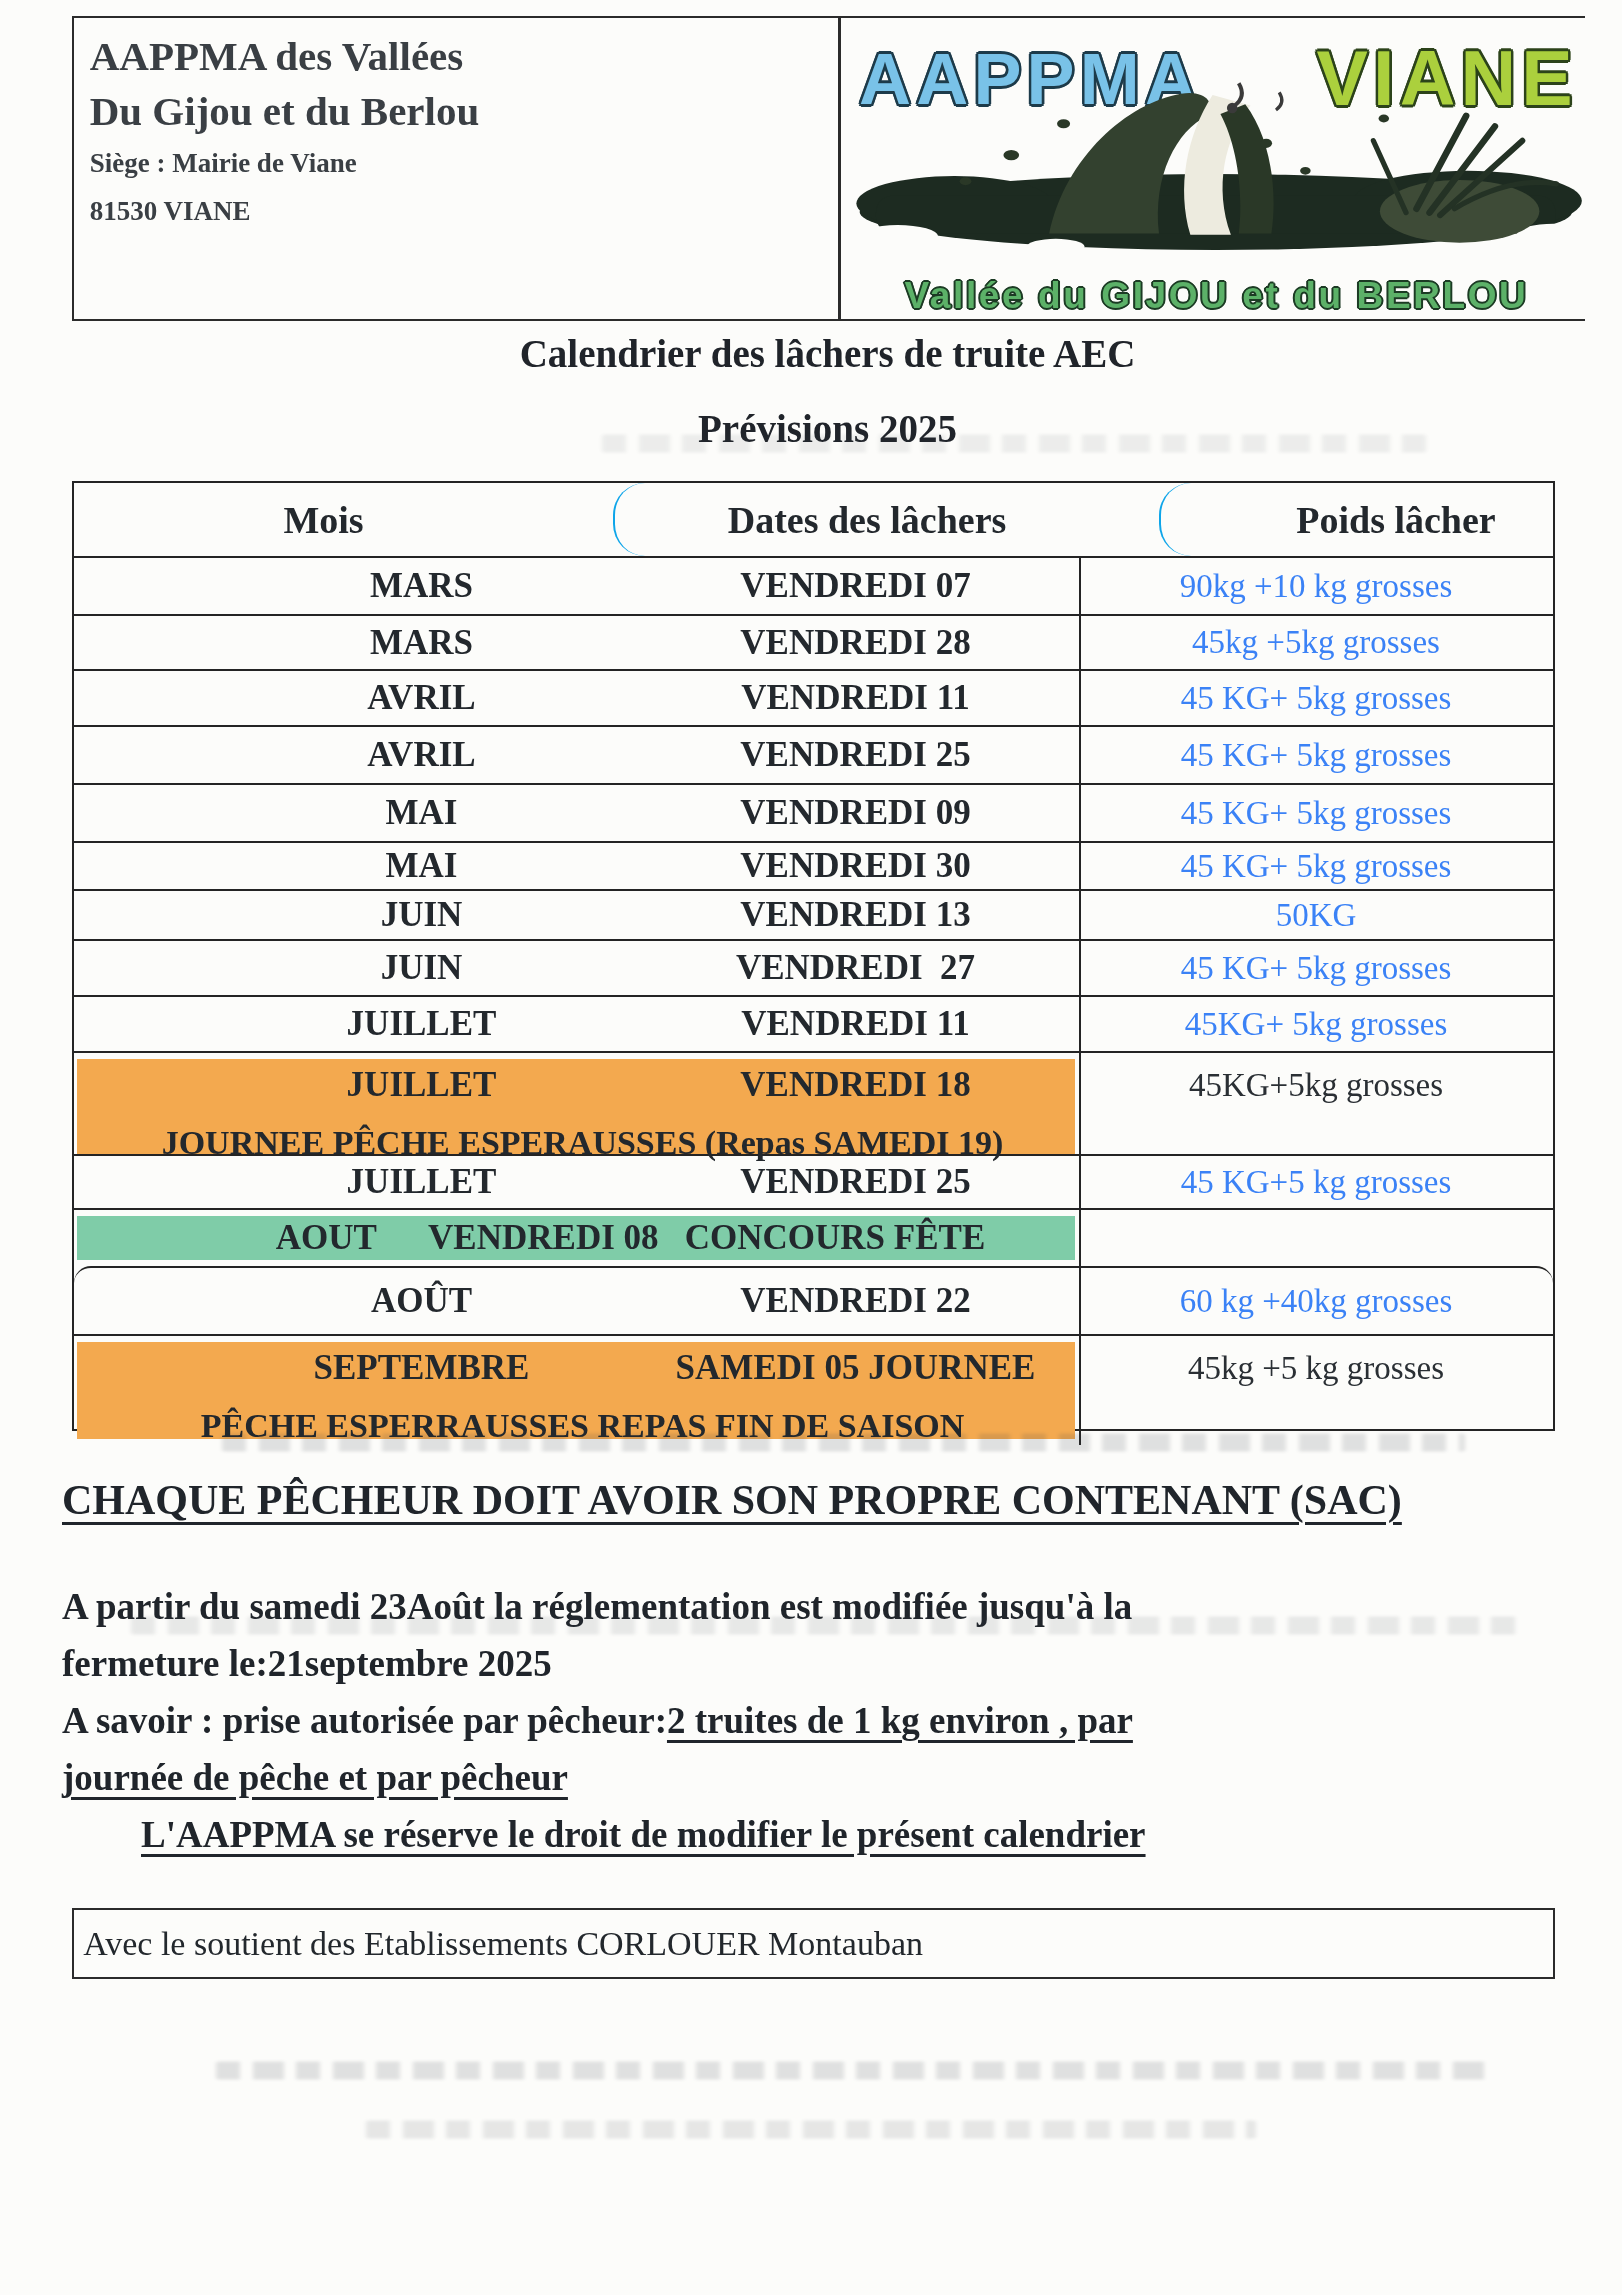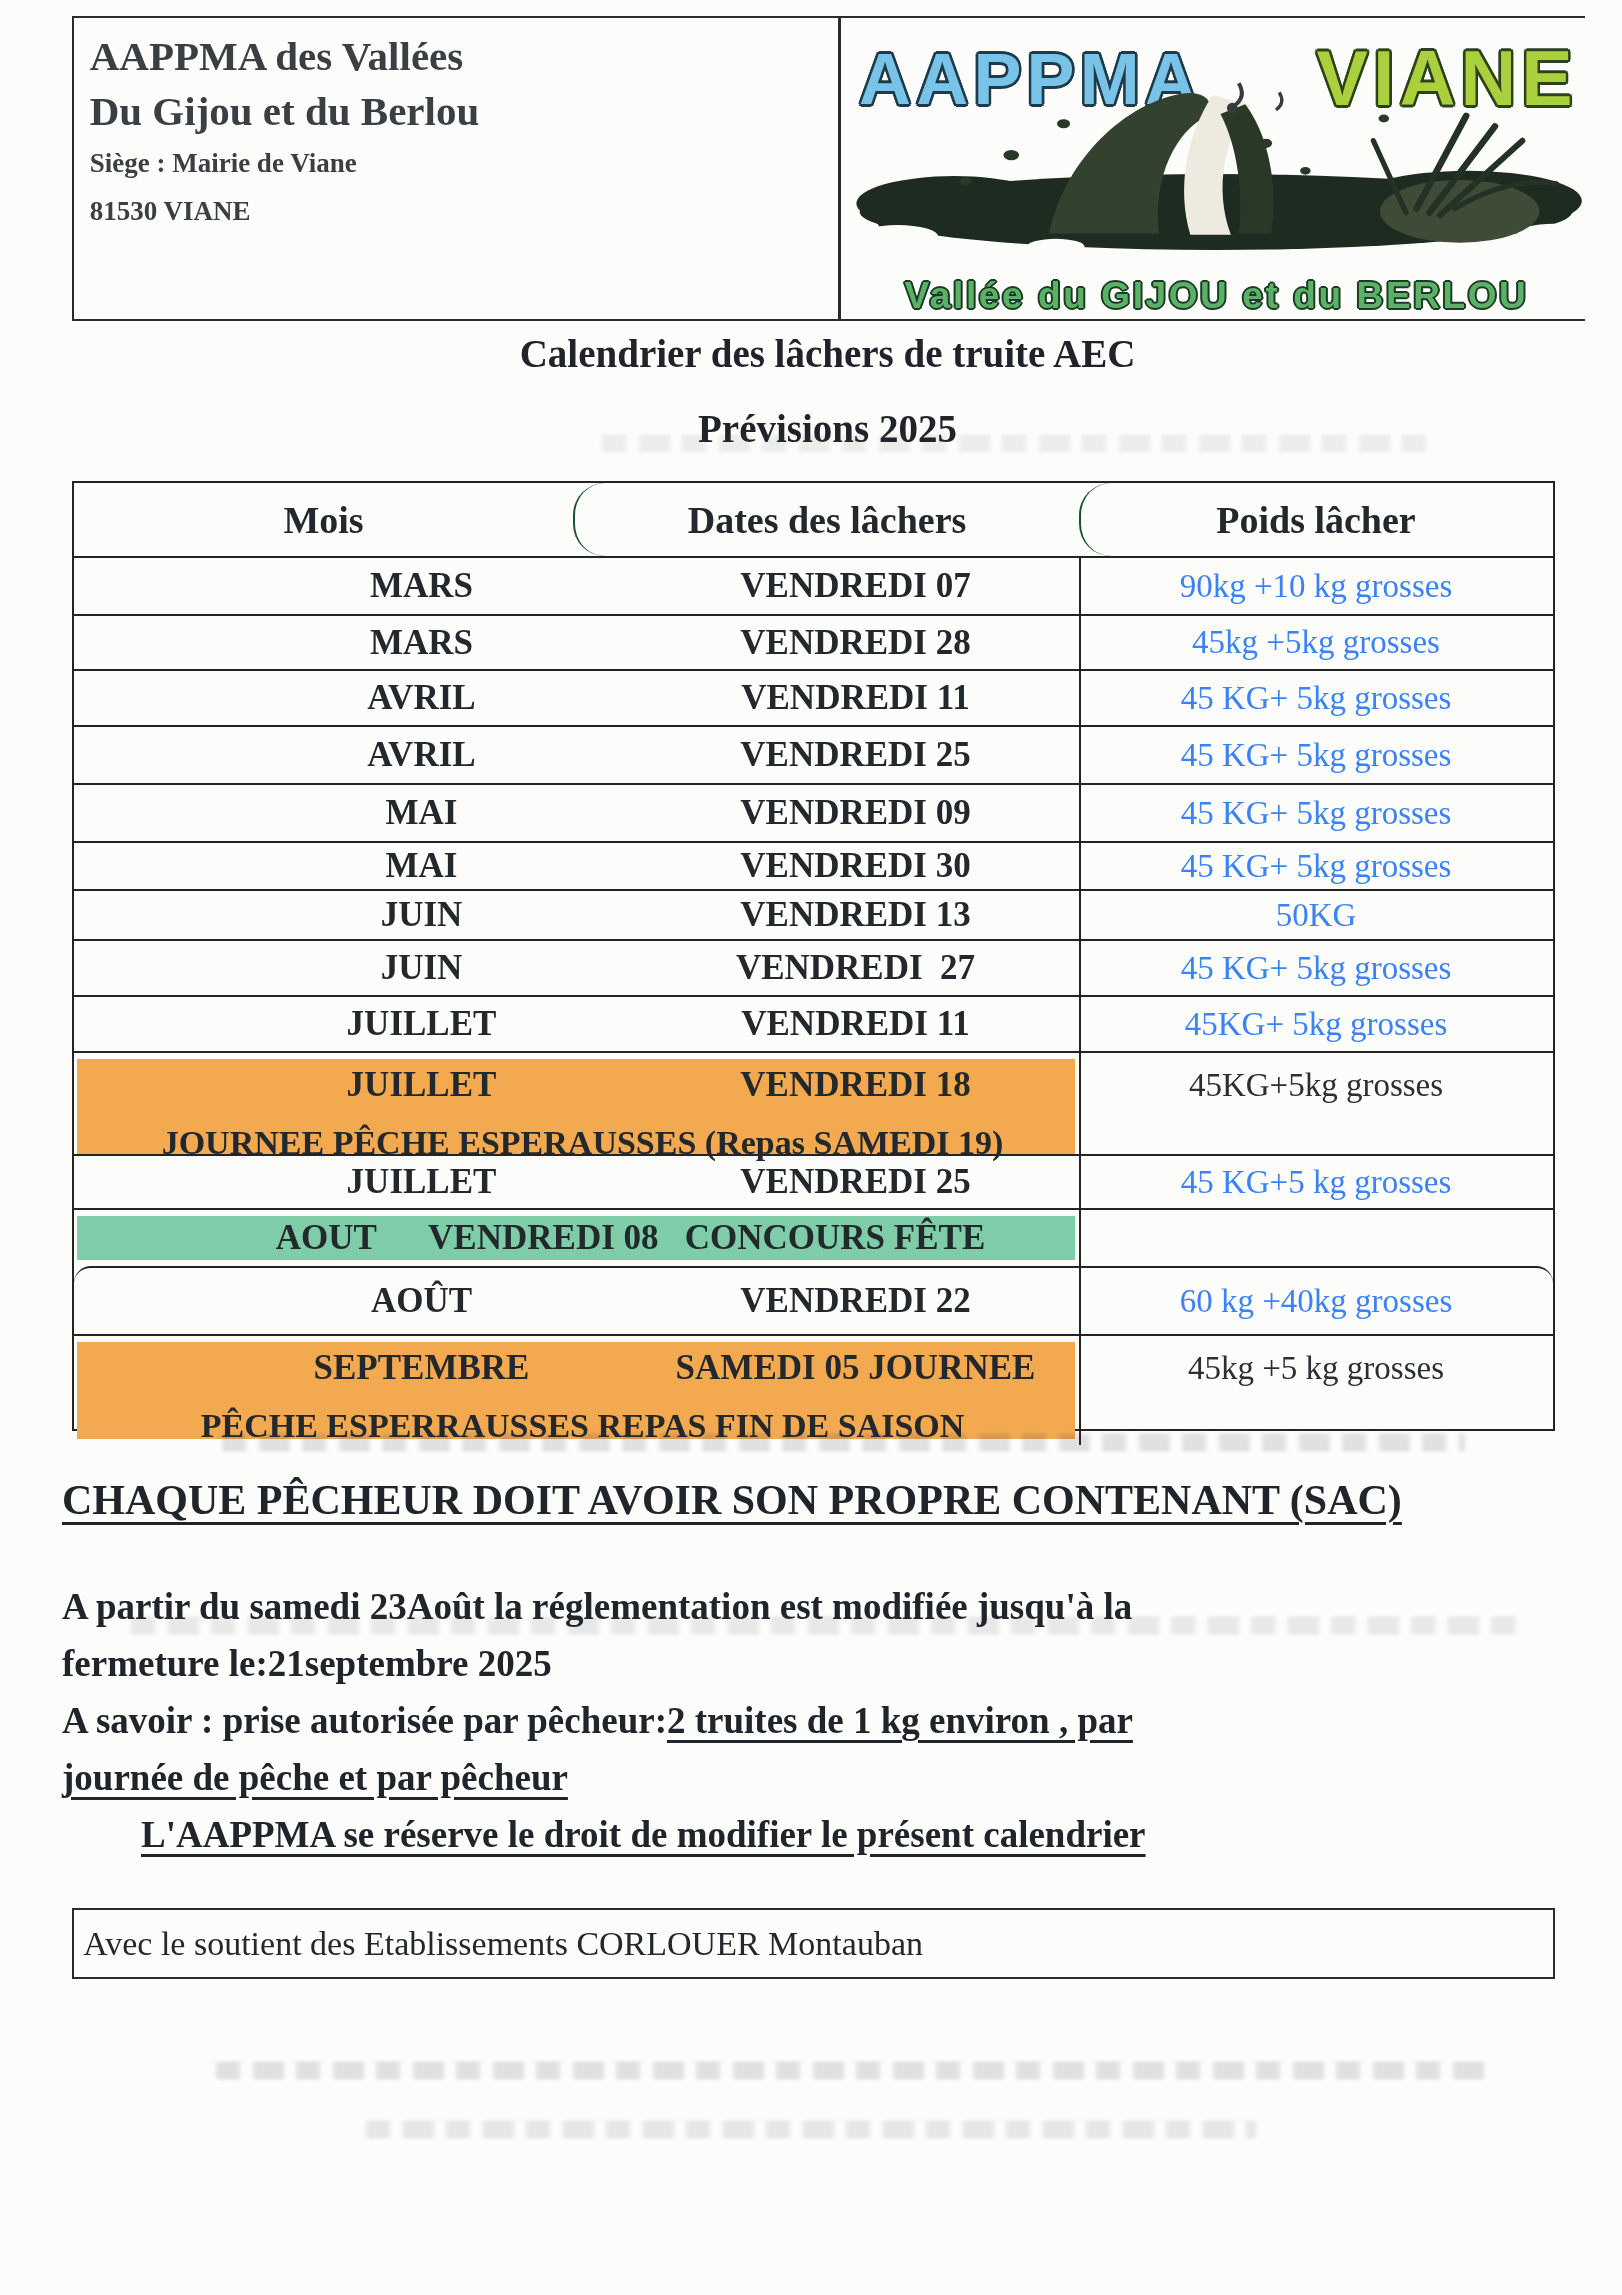--- a/index.html
+++ b/index.html
@@ -27,28 +27,28 @@
     text-shadow:-2px 0 #1c3b24,2px 0 #1c3b24,0 -2px #1c3b24,0 2px #1c3b24,-1.3px -1.3px #1c3b24,1.3px 1.3px #1c3b24,-1.3px 1.3px #1c3b24,1.3px -1.3px #1c3b24;}
 
   
   .title-block{position:absolute;left:16px;top:330px;width:1623px;text-align:center;font-weight:bold;color:#20242a;}
   .title-line{font-size:39px;line-height:47px;}
   .title-line + .title-line{margin-top:28px;}
 
   
   .doc-table{position:absolute;left:72px;top:481px;width:1483px;box-sizing:border-box;border:2.6px solid #242424;}
   .t-row{position:relative;display:grid;grid-template-columns:499px 506px 472px;box-sizing:border-box;border-top:2px solid #242424;}
-  .t-row.first{border-top:none;}
+  .t-row.first{border-top:none;gap:40px;}
   .cell{display:flex;align-items:center;justify-content:center;font-weight:bold;font-size:35px;box-sizing:border-box;color:#23282d;}
   .cell.month{padding-left:196px;}
   .cell.date{padding-left:59px;white-space:pre;}
   .cell.weight{border-left:2px solid #242424;font-weight:normal;font-size:33px;color:#3b82f6;}
   .header-row{grid-template-columns:499px 506px 472px;}
   .header-row .cell{font-size:38px;padding:0;}
-  .header-row .hsep{border-left:2px solid #14532d;border-radius:32px;}
+  .header-row .hsep{border-left:2px solid #0ea5e9;border-radius:32px;}
 
   .banner-row{display:grid;grid-template-columns:1005px 472px;}
   .banner-left{position:relative;display:flex;flex-direction:column;justify-content:flex-start;padding-top:11.8px;box-sizing:border-box;}
   .banner-left.centered{justify-content:center;padding-top:0;}
   .band{position:absolute;left:2.6px;right:3.9px;top:5.9px;bottom:6.5px;z-index:0;}
   .band.orange{background:#f3a94f;}
   .band.green{background:#7fcca8;}
   .b-line1{position:relative;z-index:1;display:grid;grid-template-columns:499px 506px;}
   .b-line1 .cell{height:auto;}
   .b-line2{position:relative;z-index:1;text-align:center;font-weight:bold;font-size:34px;margin-top:19.6px;color:#23282d;margin-left:12px;}

